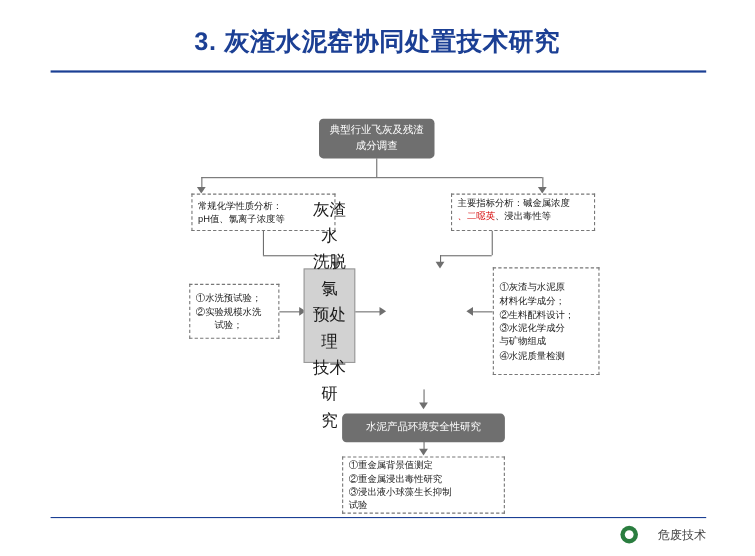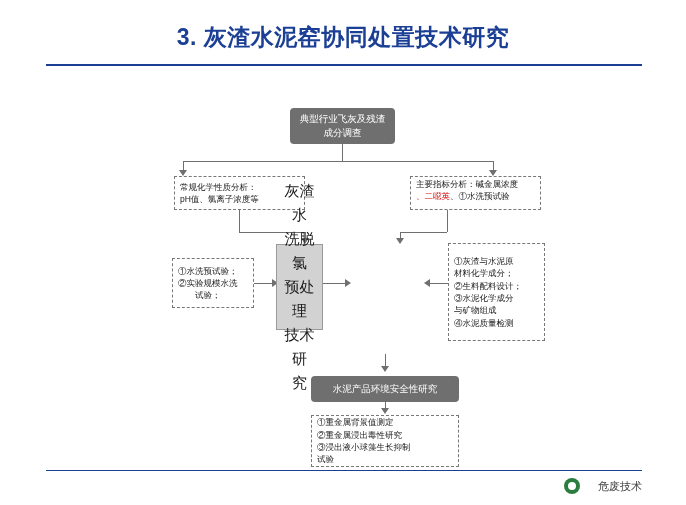--- a/index.html
+++ b/index.html
@@ -192,21 +192,21 @@
 
   <div class="line v" style="left:493px; top:161px; height:12px;"></div>
   <div class="arrow-down" style="left:489px; top:170px;"></div>
 
   <div class="box dashed multiline center" style="left:174px; top:176px; width:131px; height:34px;">常规化学性质分析：
 pH值、氯离子浓度等</div>
 
   <div class="box dashed" style="left:382px; top:176px; width:131px; height:34px; display:flex; margin-left:28px;">
     <div>
       <span>主要指标分析：碱金属浓度</span><br>
-      <span class="red">、二噁英</span><span>、①水洗预试验</span>
+      <span class="red">、二噁英</span><span>、浸出毒性等</span>
     </div>
   </div>
 
   <div class="line v" style="left:239px; top:210px; height:22px;"></div>
   <div class="line h" style="left:239px; top:232px; width:66px;"></div>
   <div class="line v" style="left:305px; top:232px; height:9px;"></div>
   <div class="arrow-down" style="left:301px; top:238px;"></div>
 
   <div class="line v" style="left:447px; top:210px; height:22px;"></div>
   <div class="line h" style="left:400px; top:232px; width:47px;"></div>

